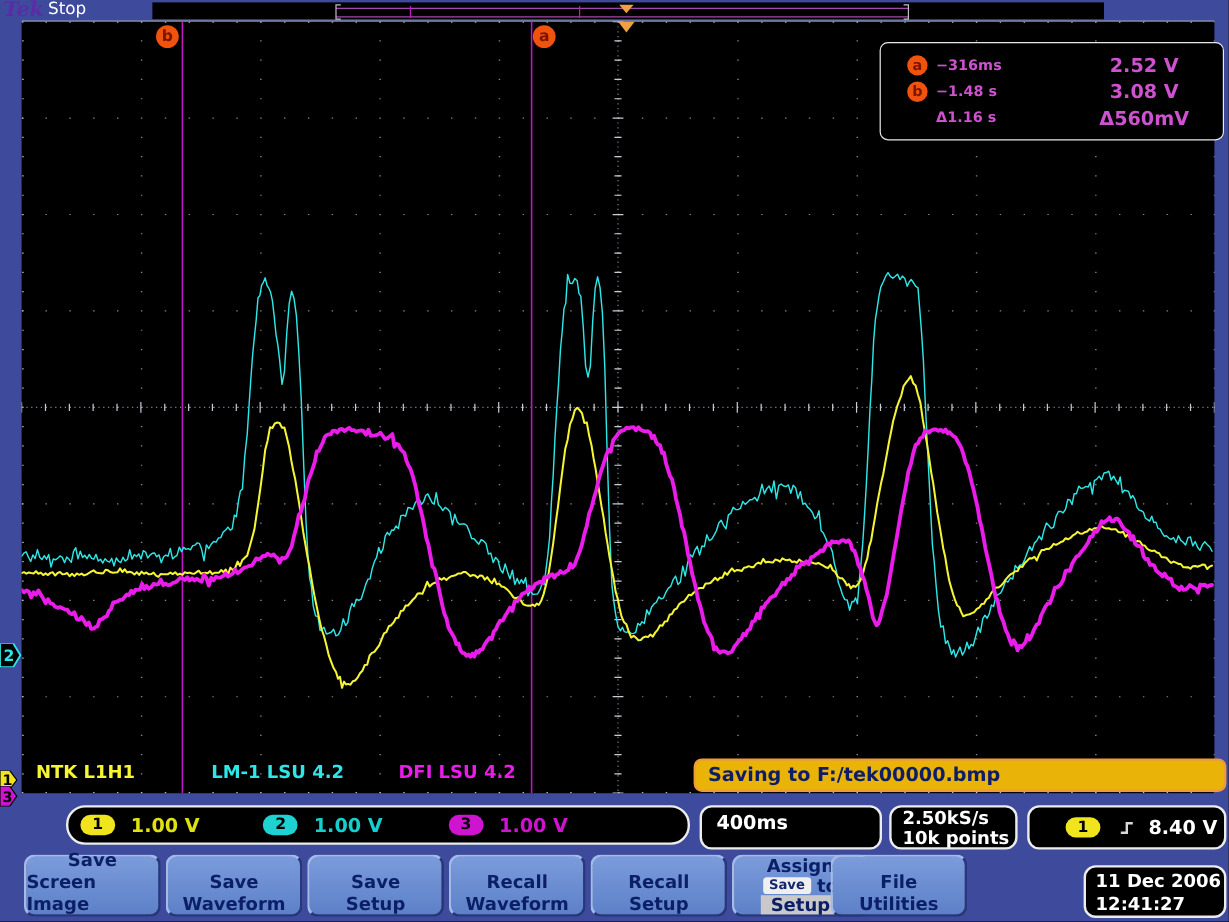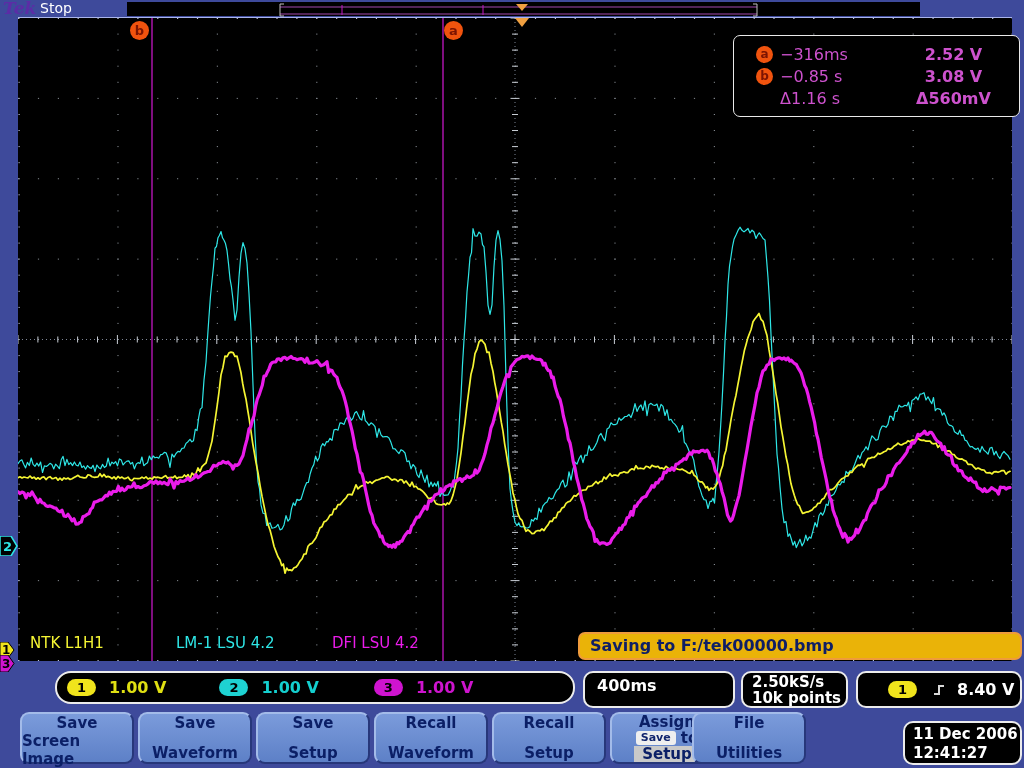--- a/index.html
+++ b/index.html
@@ -19,24 +19,24 @@
 
   .cursor-chip{position:absolute;width:19px;height:19px;border-radius:50%;background:var(--marker_orange);
                color:#7c1402;font-size:13px;font-weight:bold;text-align:center;line-height:19px;z-index:5}
 
   .readout{position:absolute;left:733px;top:35px;width:287px;height:82px;background:#000;
            border:1px solid #e9e9e9;border-radius:7px;padding-top:7px;box-sizing:border-box;z-index:6}
   .r-row{display:grid;grid-template-columns:46px 122px 1fr;align-items:center;height:22px;padding-right:14px}
   .r-chip{width:17px;height:17px;border-radius:50%;background:var(--marker_orange);color:#7c1402;
           font-size:12px;font-weight:bold;text-align:center;line-height:17px;margin-left:22px}
   .r-chip:empty{visibility:hidden}
-  .r-time{color:var(--readout_text);font-size:16px;font-weight:normal;white-space:nowrap}
+  .r-time{color:var(--readout_text);font-size:12px;font-weight:bold;white-space:nowrap}
   .r-volt{color:var(--readout_text);font-size:16px;font-weight:bold;text-align:center;white-space:nowrap}
 
-  .trace-label{position:absolute;top:634px;font-size:15px;font-weight:normal;z-index:4}
+  .trace-label{position:absolute;top:634px;font-size:15px;font-weight:bold;z-index:4}
   .trace-label.ch1{left:30px;color:var(--ch1)}
   .trace-label.ch2{left:176px;color:var(--ch2)}
   .trace-label.ch3{left:332px;color:var(--ch3)}
 
   .chan-marker{position:absolute;z-index:7}
 
   .toast{position:absolute;left:578px;top:632px;width:444px;height:28px;background:#eab308;
          border:2px solid #ef9b3b;border-radius:7px;box-sizing:border-box;z-index:8;
          color:#0e1e66;font-size:16px;font-weight:bold;line-height:24px;padding-left:10px}
 
@@ -54,21 +54,21 @@
   .acq-box{left:741px;top:671px;width:107px;height:37px;border-radius:10px;padding:1px 0 0 9px;font-size:15px;line-height:16px}
   .trig-box{left:856px;top:671px;width:166px;height:37px;border-radius:10px;display:flex;align-items:center;font-size:16px}
   .trig-box .oval{margin-left:30px}
   .slope{margin:0 10px 0 14px}
   .trig-level{white-space:nowrap}
 
   
   .menu-btn{position:absolute;top:712px;width:114px;height:52px;background:linear-gradient(#7b9bdb,#5d80c7);
             border:2px solid;border-color:#a3bbe9 #27377a #27377a #a3bbe9;border-radius:9px;
             color:#0b1f66;font-size:15px;font-weight:bold;display:flex;flex-direction:column;
-            justify-content:space-between;align-items:center;line-height:18px;box-sizing:border-box;cursor:pointer}
+            justify-content:flex-end;align-items:center;line-height:18px;box-sizing:border-box;cursor:pointer}
   .menu-btn .row2{display:flex;align-items:center;line-height:16px}
   .assign .l{line-height:16px}
   .badge-save{background:#efefef;color:#13266e;font-size:11px;font-weight:bold;border-radius:3px;
               padding:1px 5px;margin-right:5px;line-height:12px}
   .hl-image{background:#c9c9c9;padding:0 8px;line-height:16px}
   .datetime{position:absolute;left:903px;top:721px;width:119px;height:44px;background:#000;
             border:2px solid #ececec;border-radius:10px;color:#fff;font-size:15px;font-weight:bold;
             padding:2px 0 0 8px;box-sizing:border-box;line-height:19px}
 </style>
 </head>
@@ -116,21 +116,21 @@
   <div class="cursor-chip" style="left:444px;top:21px">a</div>
 
   <div class="readout">
     <div class="r-row">
       <span class="r-chip">a</span>
       <span class="r-time">−316ms</span>
       <span class="r-volt">2.52 V</span>
     </div>
     <div class="r-row">
       <span class="r-chip">b</span>
-      <span class="r-time">−0.85 s</span>
+      <span class="r-time">−1.48 s</span>
       <span class="r-volt">3.08 V</span>
     </div>
     <div class="r-row">
       <span class="r-chip"></span>
       <span class="r-time">Δ1.16 s</span>
       <span class="r-volt">Δ560mV</span>
     </div>
   </div>
 
   <span class="trace-label ch1">NTK L1H1</span>

